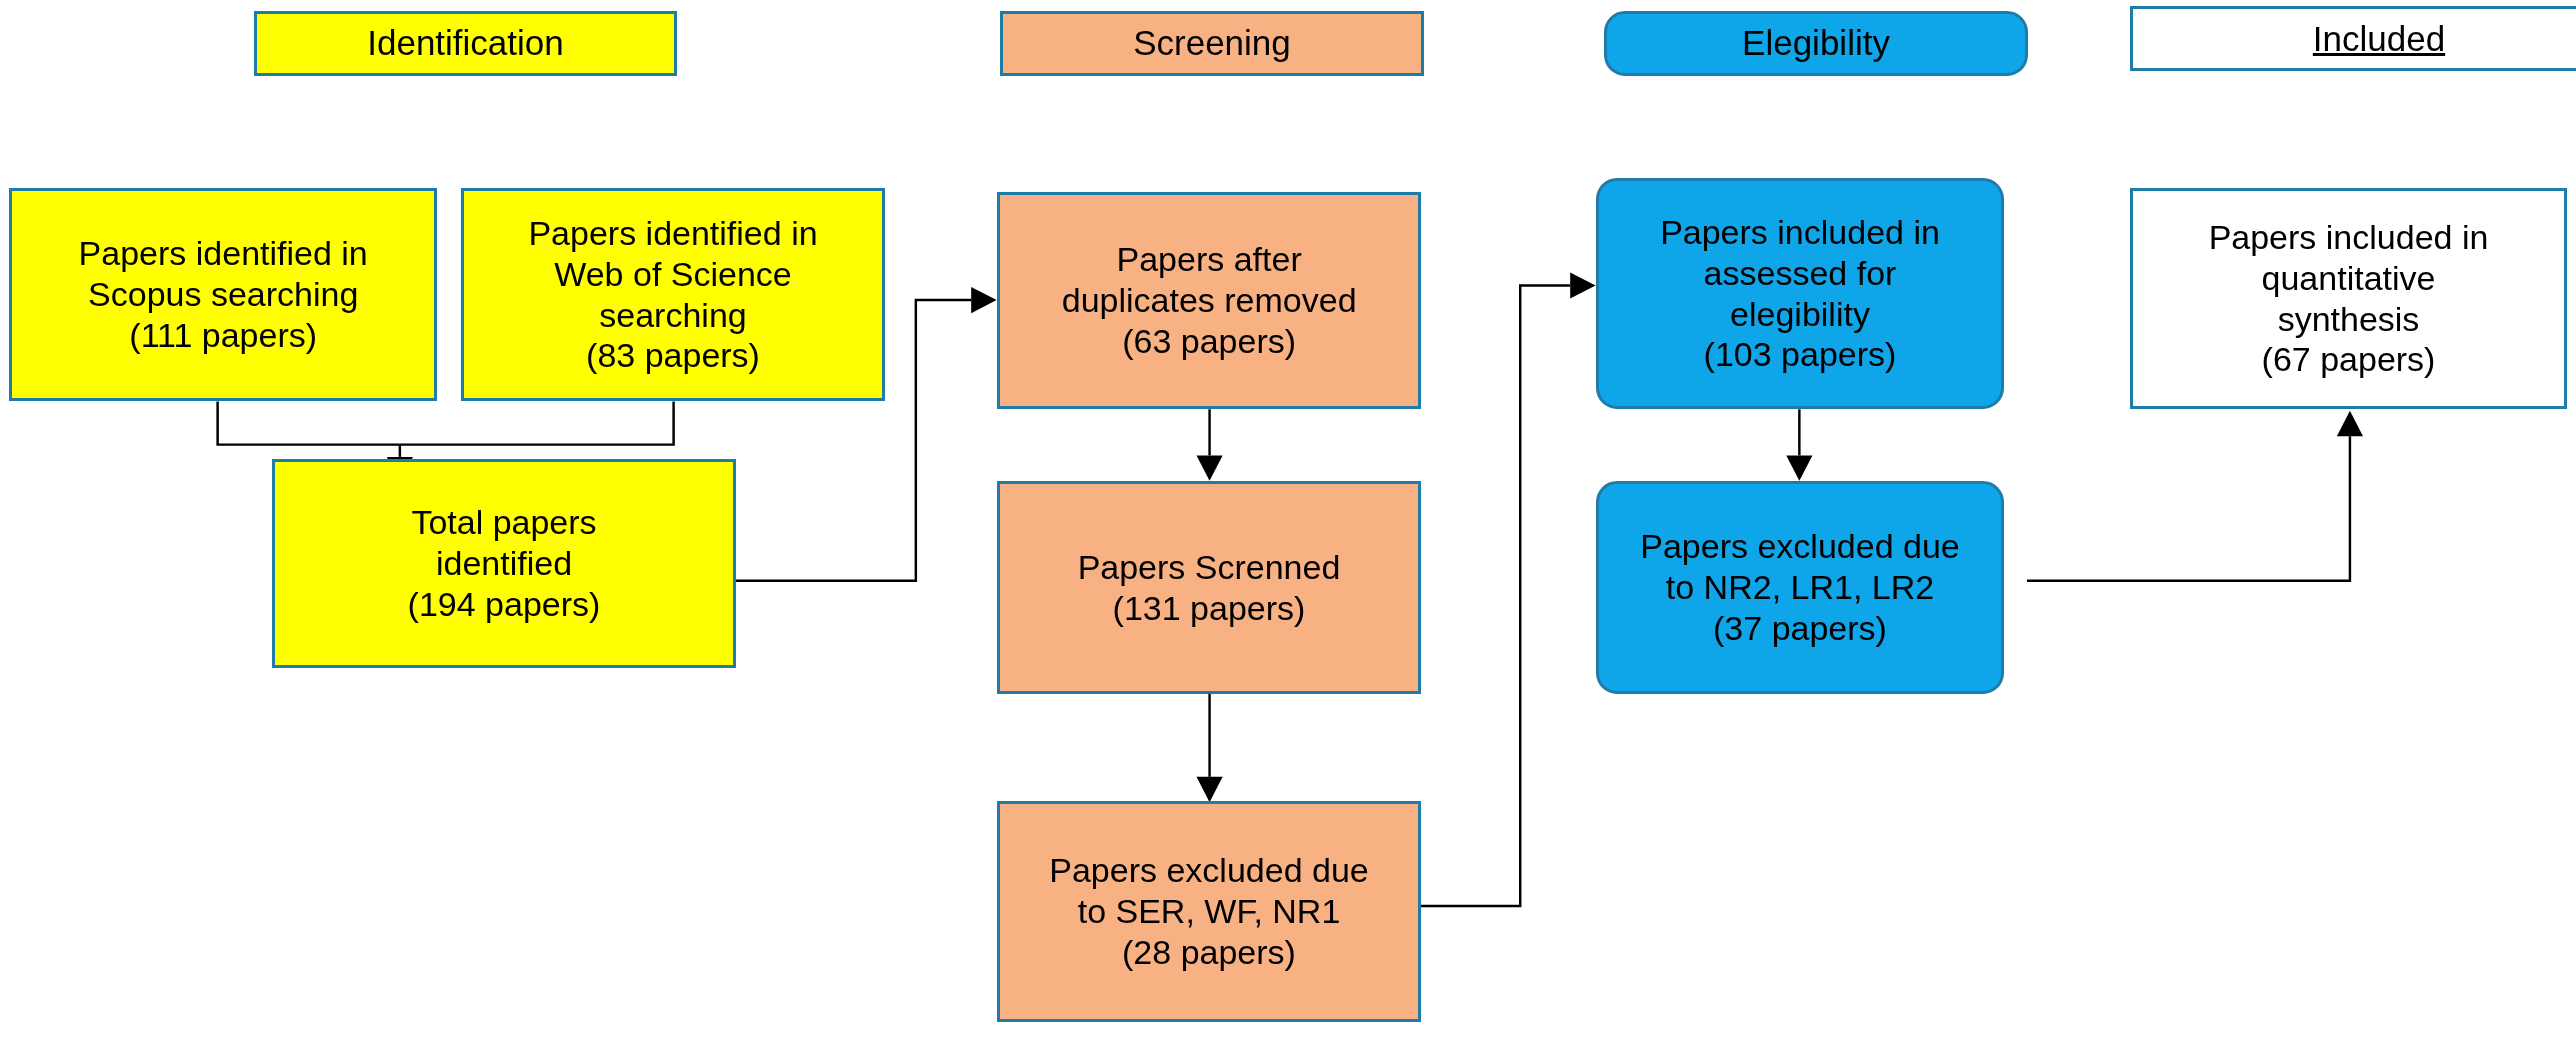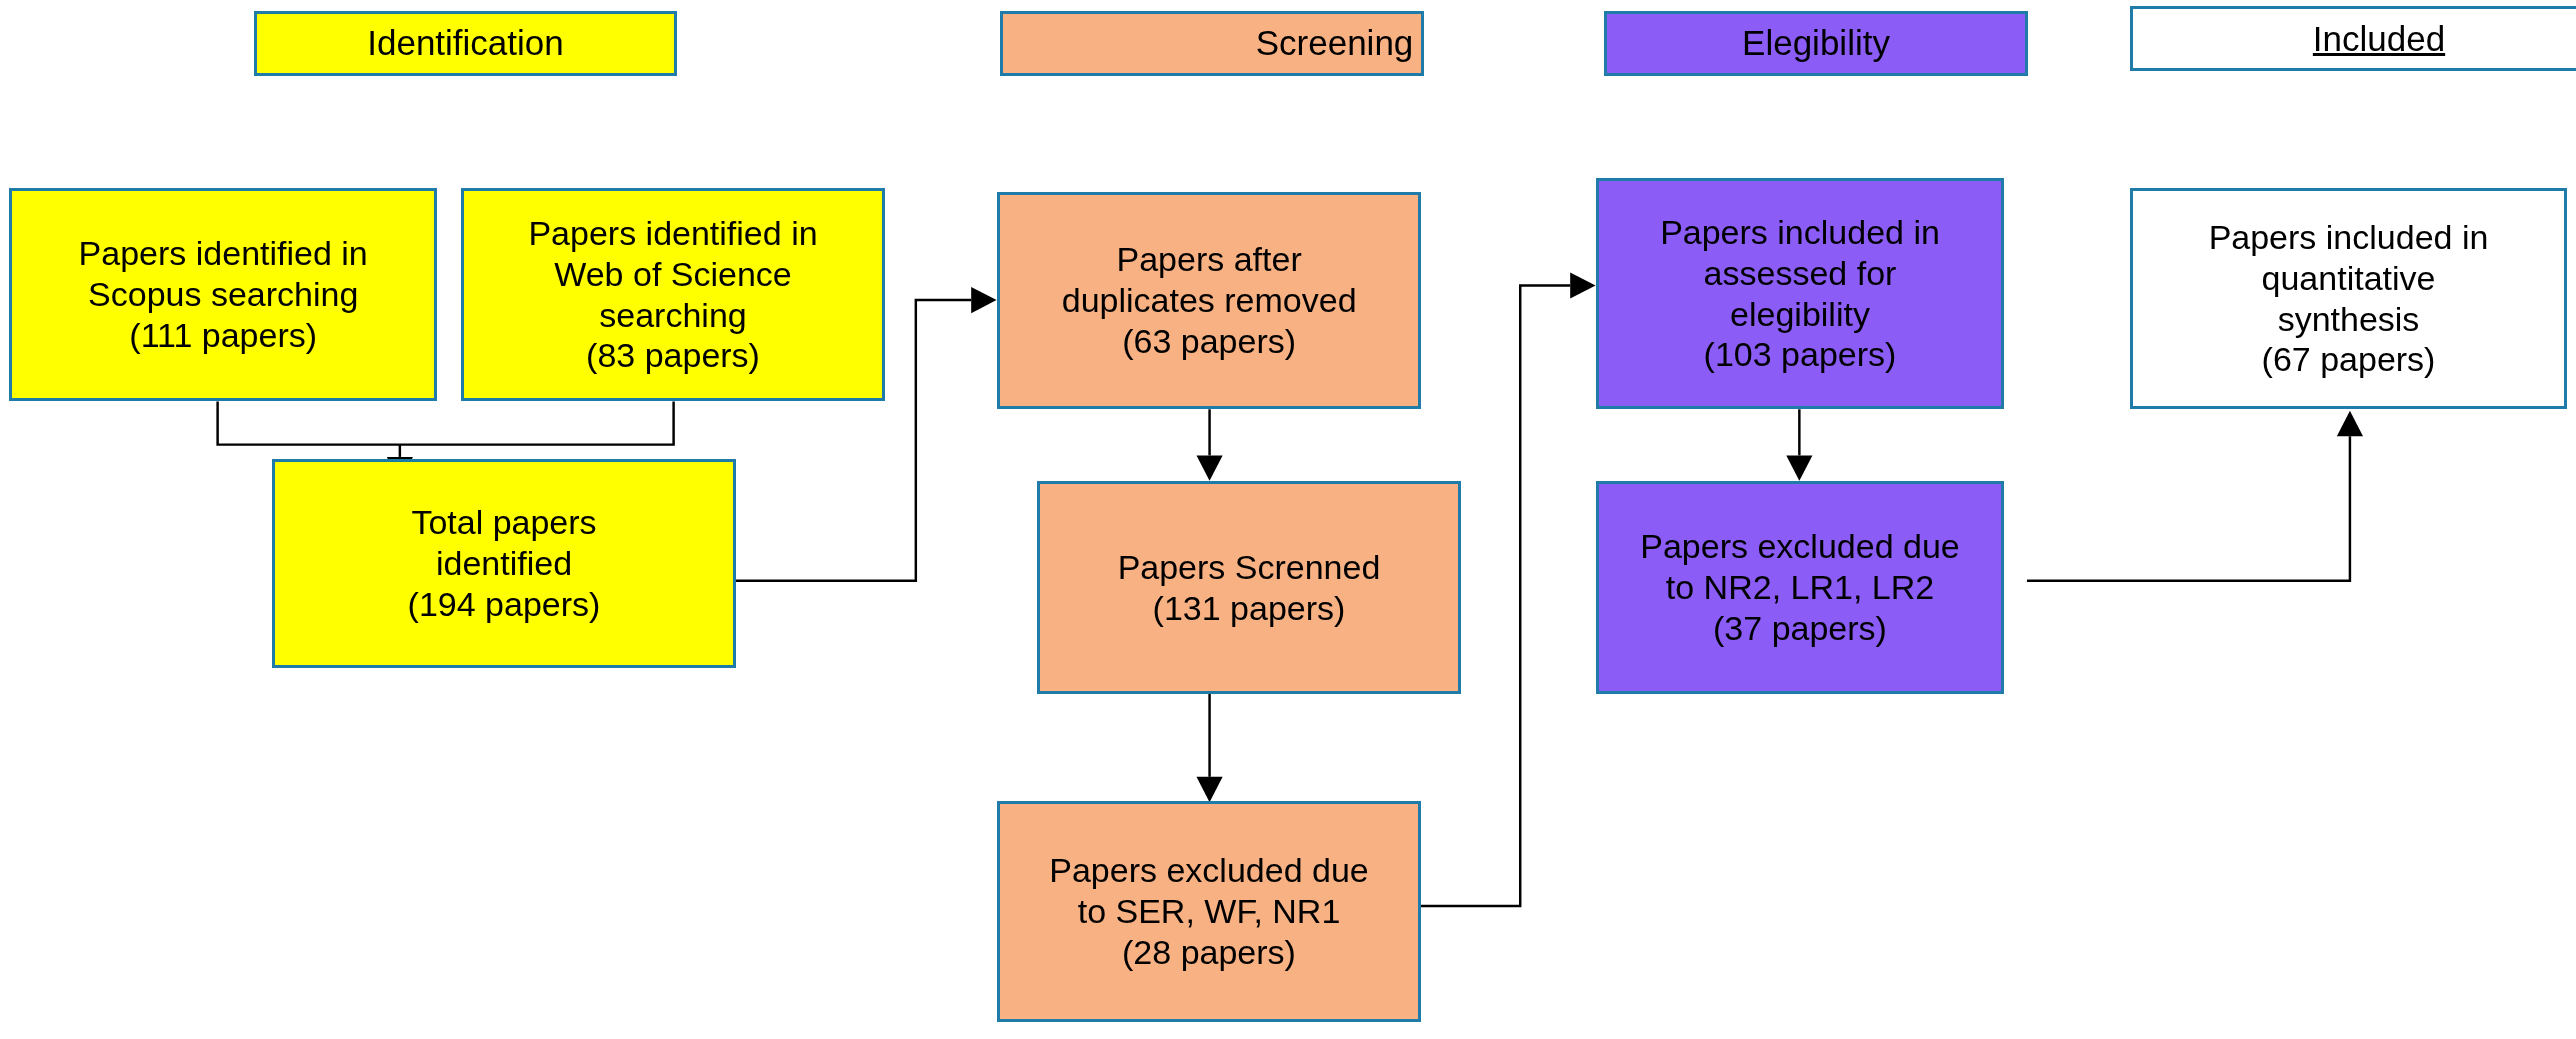--- a/index.html
+++ b/index.html
@@ -31,21 +31,21 @@
     padding: 3.1px 7.7px;
   }
   .header-box {
     font-size: 35px;
   }
   .node-box {
     font-size: 34px;
   }
   .fill-yellow   { background: #FFFF00; }
   .fill-orange   { background: #F7B183; }
-  .fill-sand     { background: #8b5cf6; }
+  .fill-sand     { background: #0ea5e9; border-radius: 21px; }
   .fill-white    { background: #FFFFFF; }
 
   #wires {
     position: absolute;
     left: 0;
     top: 0;
     width: 2576px;
     height: 1040px;
     pointer-events: none;
   }
@@ -102,21 +102,21 @@
     <g>
       <path d="M 2636 755 L 3056 755 L 3056 567"></path>
       <polygon class="arrowhead" points="3039,567 3073,567 3056,534"></polygon>
     </g>
   </svg>
 
   <div class="box header-box fill-yellow" style="left:254px; top:10.8px; width:423px; height:65px;text-align:center;">
     <span>Identification</span>
   </div>
 
-  <div class="box header-box fill-orange" style="left:1000px; top:10.8px; width:424px; height:65px;justify-content:flex-end;">
+  <div class="box header-box fill-orange" style="left:1000px; top:10.8px; width:424px; height:65px;">
     <span>Screening</span>
   </div>
 
   <div class="box header-box fill-sand" style="left:1604px; top:10.8px; width:424px; height:65px;">
     <span>Elegibility</span>
   </div>
 
   <div class="box header-box fill-white" style="left:2130px; top:6px; width:498px; height:65px;text-decoration:underline;">
     <span>Included</span>
   </div>
@@ -139,21 +139,21 @@
 identified
 (194 papers)</span>
   </div>
 
   <div class="box node-box fill-orange" style="left:997px; top:192px; width:424px; height:217px;padding-left:8px;">
     <span>Papers after
 duplicates removed
 (63 papers)</span>
   </div>
 
-  <div class="box node-box fill-orange" style="left:997px; top:481px; width:424px; height:213px;margin-left:40px;">
+  <div class="box node-box fill-orange" style="left:997px; top:481px; width:424px; height:213px;">
     <span>Papers Screnned
 (131 papers)</span>
   </div>
 
   <div class="box node-box fill-orange" style="left:997px; top:801px; width:424px; height:221px;">
     <span>Papers excluded due
 to SER, WF, NR1
 (28 papers)</span>
   </div>
 

